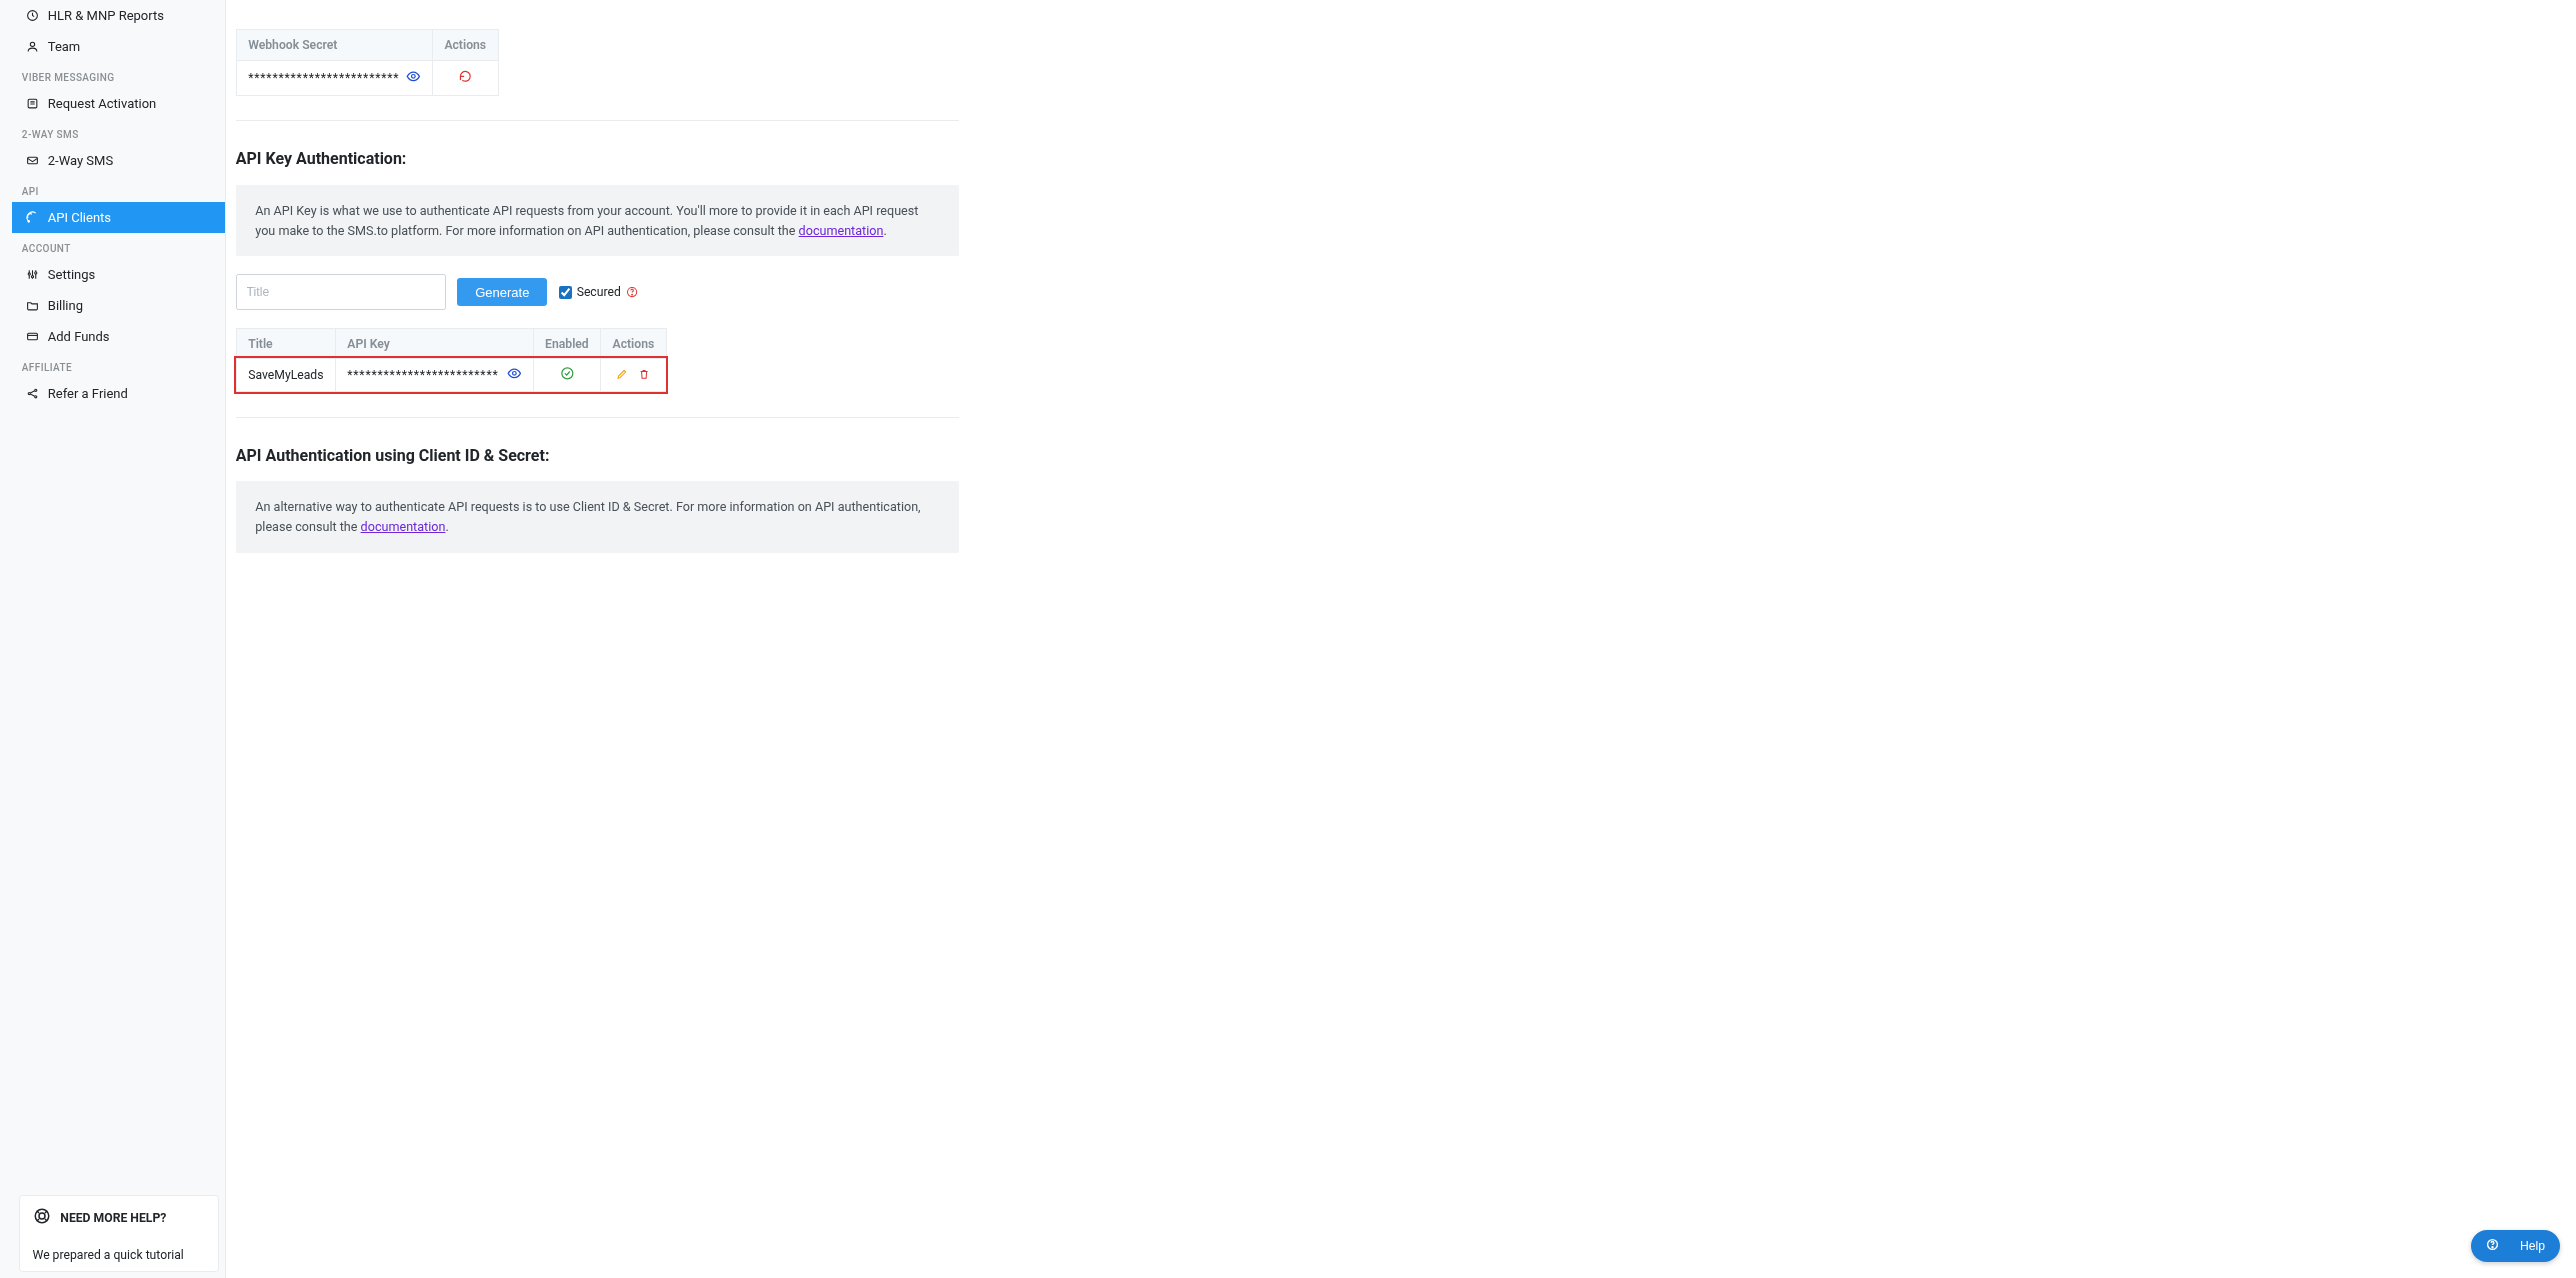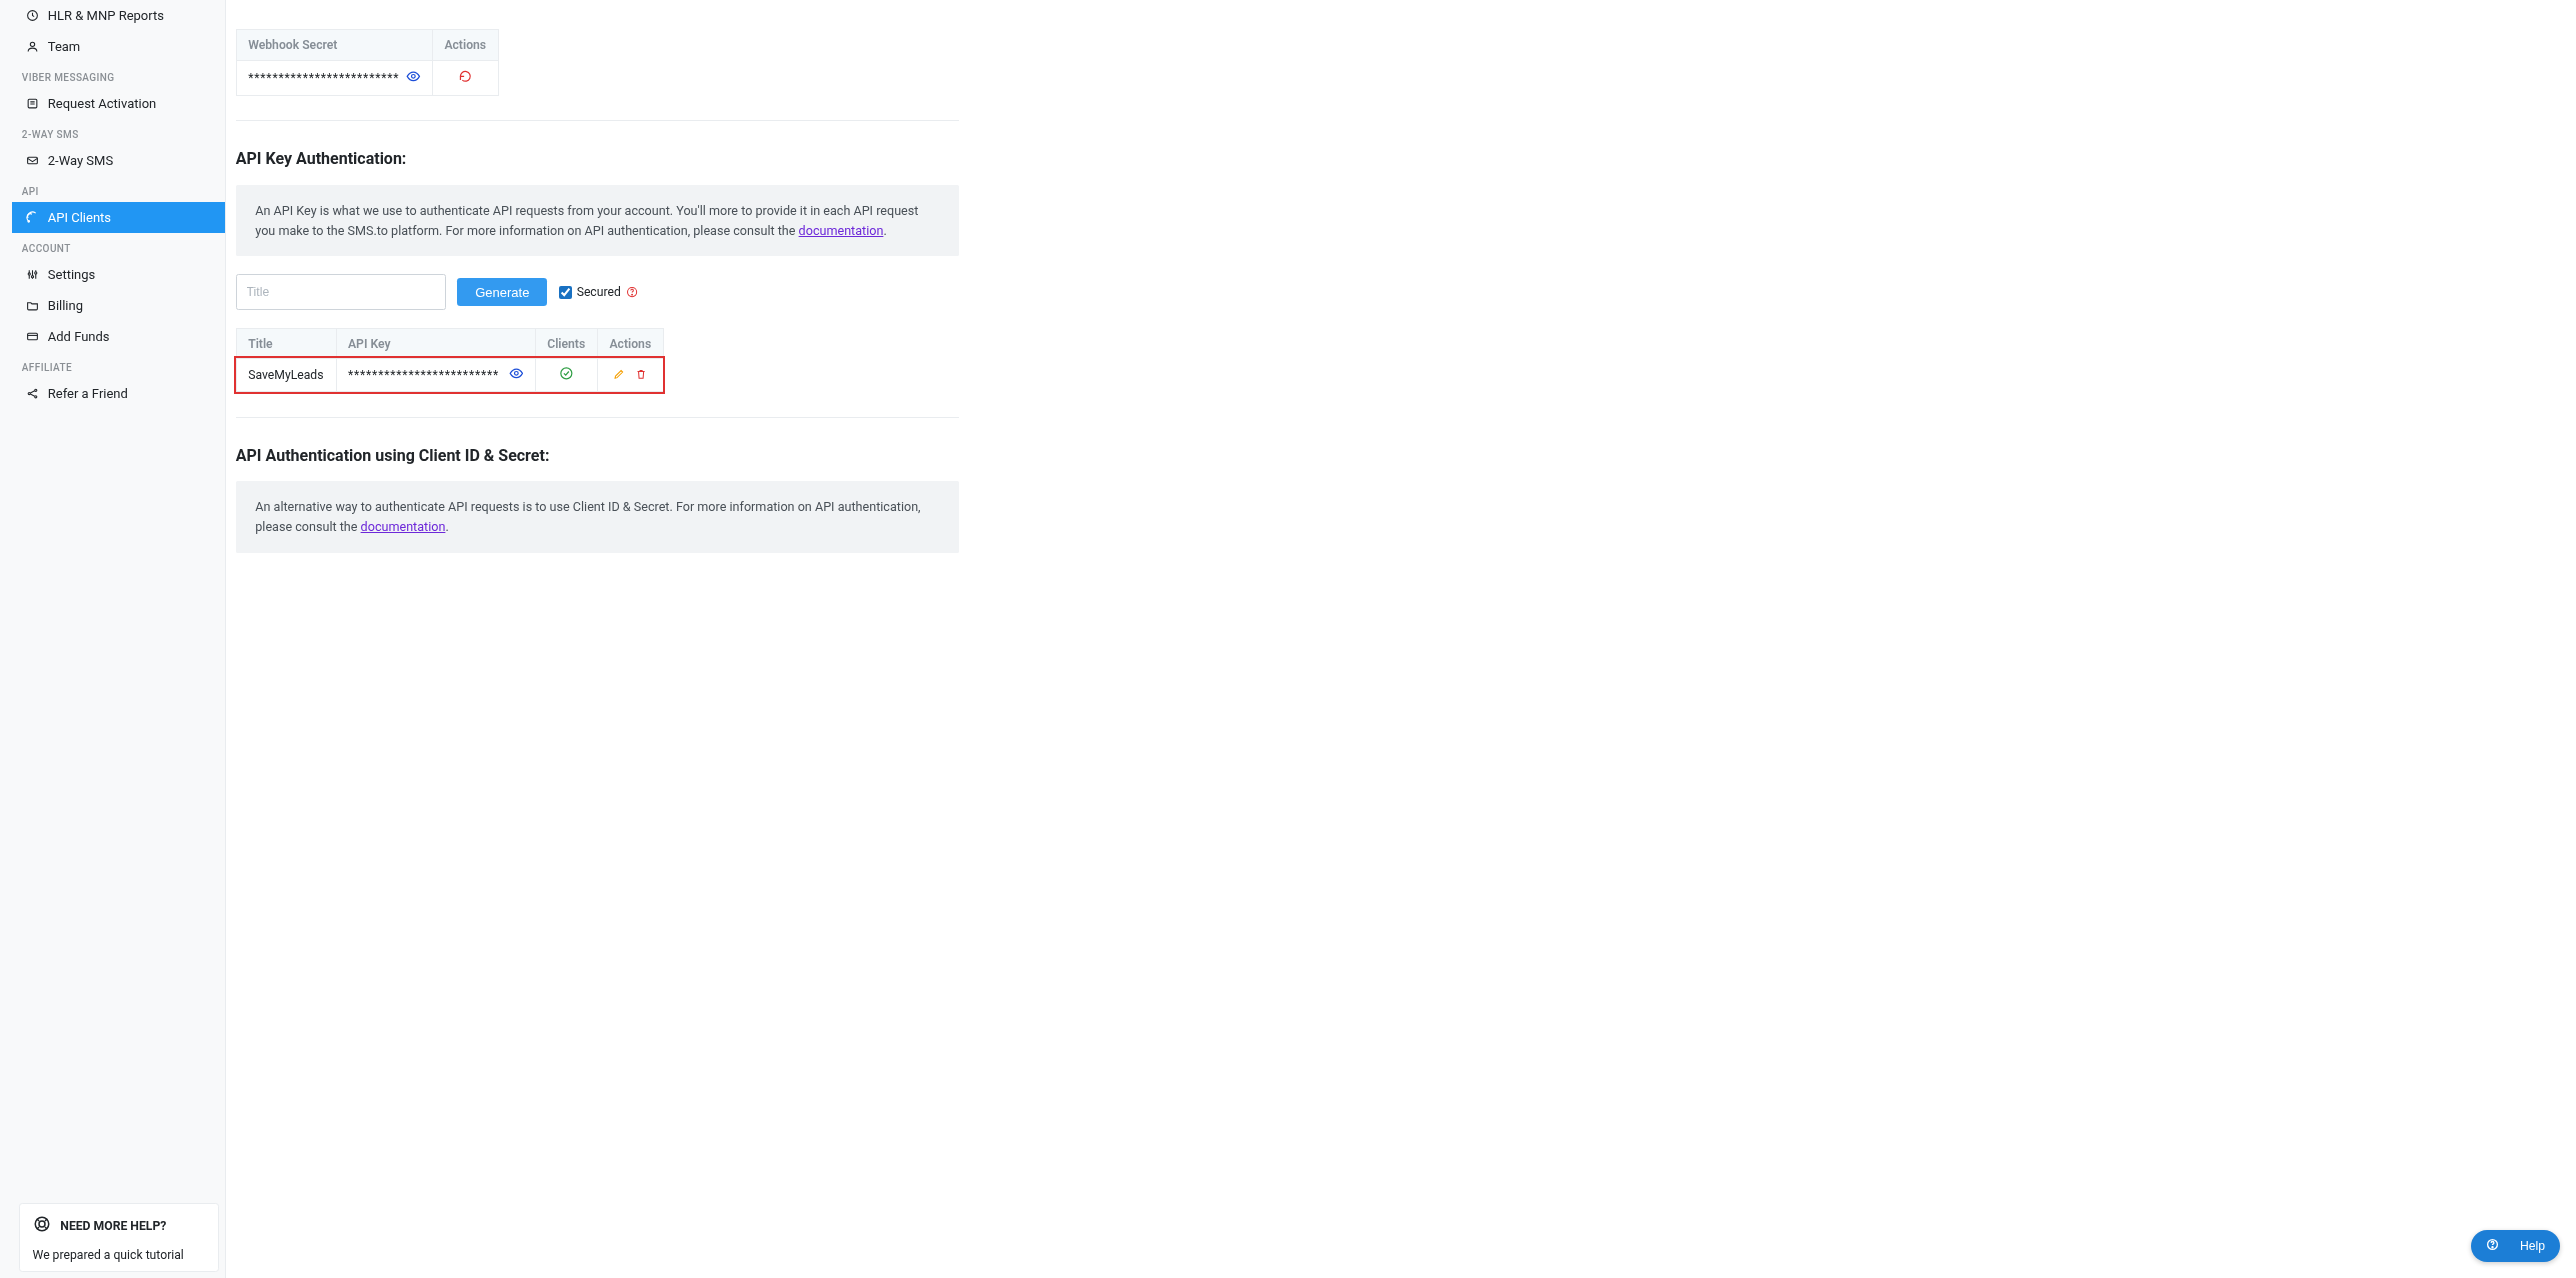--- a/index.html
+++ b/index.html
@@ -50,21 +50,21 @@
   background: #fff;
   border: 0.8px solid #e9ecef;
   border-radius: 3.3px;
 }
 .help-card-title {
   display: flex;
   align-items: center;
   gap: 9.8px;
   font-weight: 700;
   font-size: 12.2px;
-  margin-bottom: 12px;
+  margin-bottom: 20px;
 }
 .help-card-body {
   font-size: 12.2px;
   color: #212529;
 }
 .main {
   flex: 1;
   overflow-y: auto;
   padding: 0 0 16.3px 9.8px;
 }
@@ -370,21 +370,21 @@
             </svg>
         </span>
       </label>
     </div>
 
     <table class="api-table">
       <thead>
         <tr>
           <th>Title</th>
           <th class="col-key">API Key</th>
-          <th class="col-enabled">Clients</th>
+          <th class="col-enabled">Enabled</th>
           <th class="col-actions">Actions</th>
         </tr>
       </thead>
       <tbody>
         <tr class="highlight-row">
           <td>SaveMyLeads</td>
           <td class="col-key">
             <div class="key-cell">
               <span class="secret-text">*************************</span>
               <button class="eye-btn">

